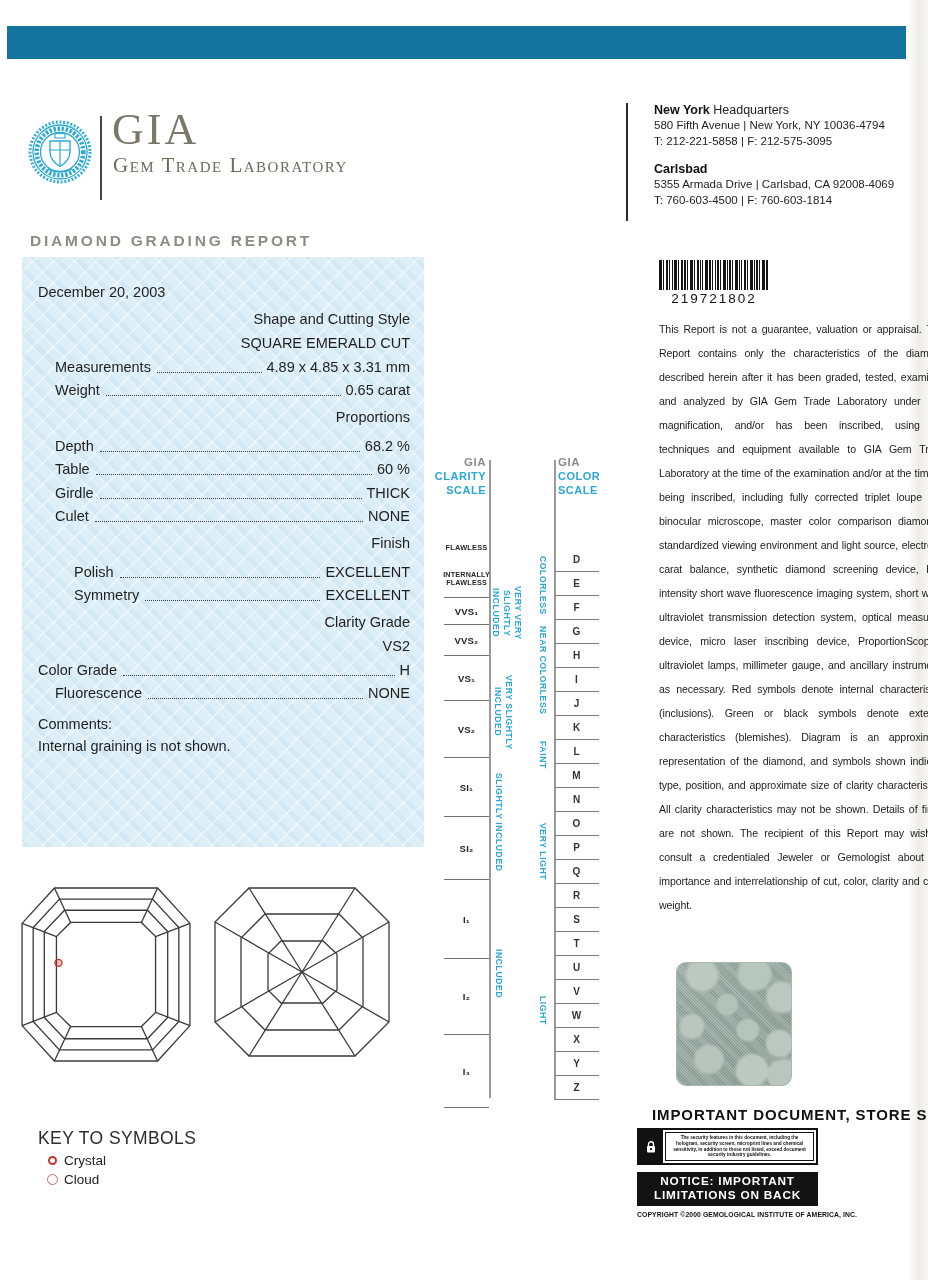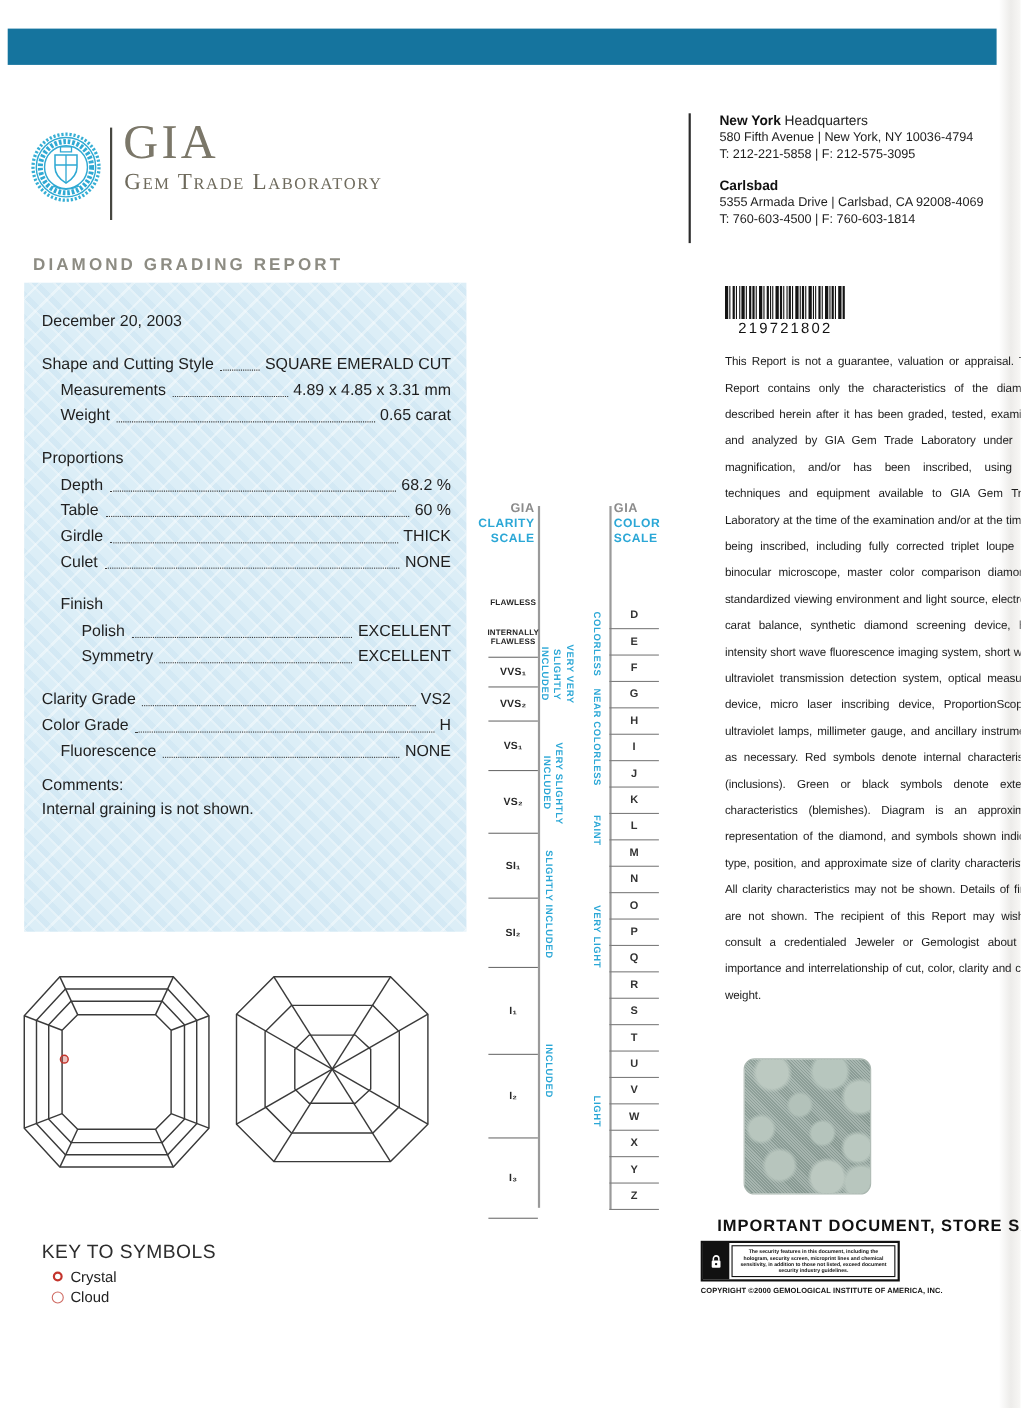--- a/index.html
+++ b/index.html
@@ -33,21 +33,21 @@
 
   
   .panel{left:22px;top:257px;width:402px;height:590px;background-color:#dceef7;
     background-image:
       repeating-linear-gradient(45deg, rgba(255,255,255,.4) 0 2px, transparent 2px 15px),
       repeating-linear-gradient(-45deg, rgba(255,255,255,.4) 0 2px, transparent 2px 15px),
       repeating-linear-gradient(45deg, rgba(150,195,225,.12) 0 7px, transparent 7px 15px);
     padding:26px 14px 0 16px;box-sizing:border-box;font-size:14.5px;}
   .panel .date{line-height:19px;}
   .f-row{display:flex;align-items:flex-end;margin-top:4.5px;line-height:19px;}
-  .f-row.gap{margin-top:20px;}
+  .f-row.gap{margin-top:8px;flex-direction:column;}
   .f-row.ind1 .f-label{padding-left:17px;}
   .f-row.ind2 .f-label{padding-left:36px;}
   .f-label{white-space:nowrap;}
   .f-leader{flex:1;border-bottom:1.6px dotted #3d3d3d;margin:0 5px 4px 6px;height:12px;}
   .f-row.noleader .f-leader,.f-row.noleader .f-value{visibility:hidden;}
   .f-value{white-space:nowrap;}
   .comments-label{margin-top:12px;line-height:19px;}
   .comment-line{margin-top:3px;line-height:19px;}
 
   
@@ -482,20 +482,24 @@
     <div class="sec-box">
       <div class="sec-lock">
         <svg width="12" height="14" viewBox="0 0 12 14">
           <path d="M3.5,6.2 V4.2 a2.5,2.5 0 0 1 5,0 V6.2" fill="none" stroke="#ffffff" stroke-width="1.4"></path>
           <rect x="2" y="6" width="8" height="6.6" rx="1" fill="#ffffff"></rect>
           <circle cx="6" cy="9.2" r="1.1" fill="#111111"></circle>
         </svg>
       </div>
       <div class="sec-text">The security features in this document, including the hologram, security screen, microprint lines and chemical sensitivity, in addition to those not listed, exceed document security industry guidelines.</div>
     </div>
+    <div class="notice-box">
+      <div class="notice-line">NOTICE: IMPORTANT</div>
+      <div class="notice-line">LIMITATIONS ON BACK</div>
+    </div>
     <div class="copyright">COPYRIGHT ©2000 GEMOLOGICAL INSTITUTE OF AMERICA, INC.</div>
   </div>
 
   <div class="abs key">
     <div class="key-title">KEY TO SYMBOLS</div>
     <div>
 
         <div class="key-item">
           <span class="key-sym">
             <span class="sym crystal"></span>

